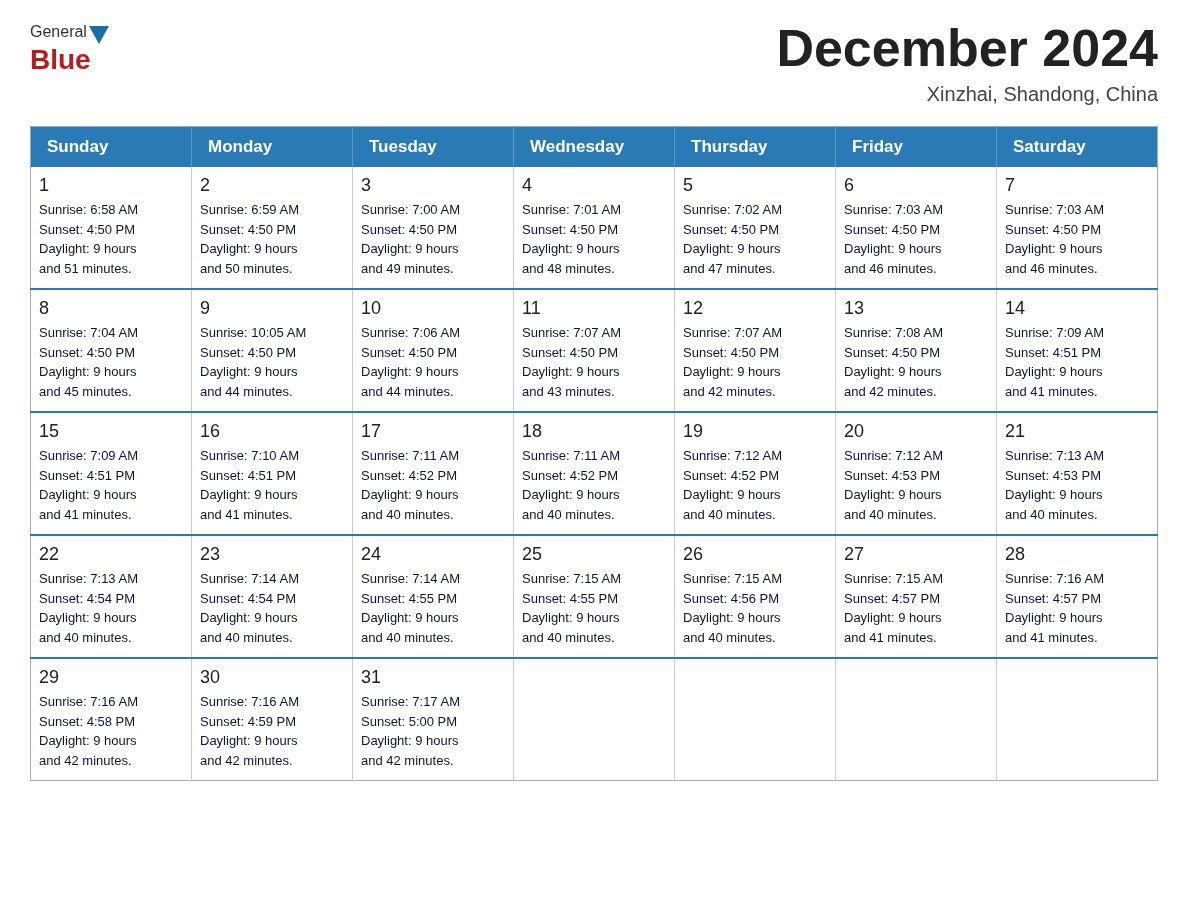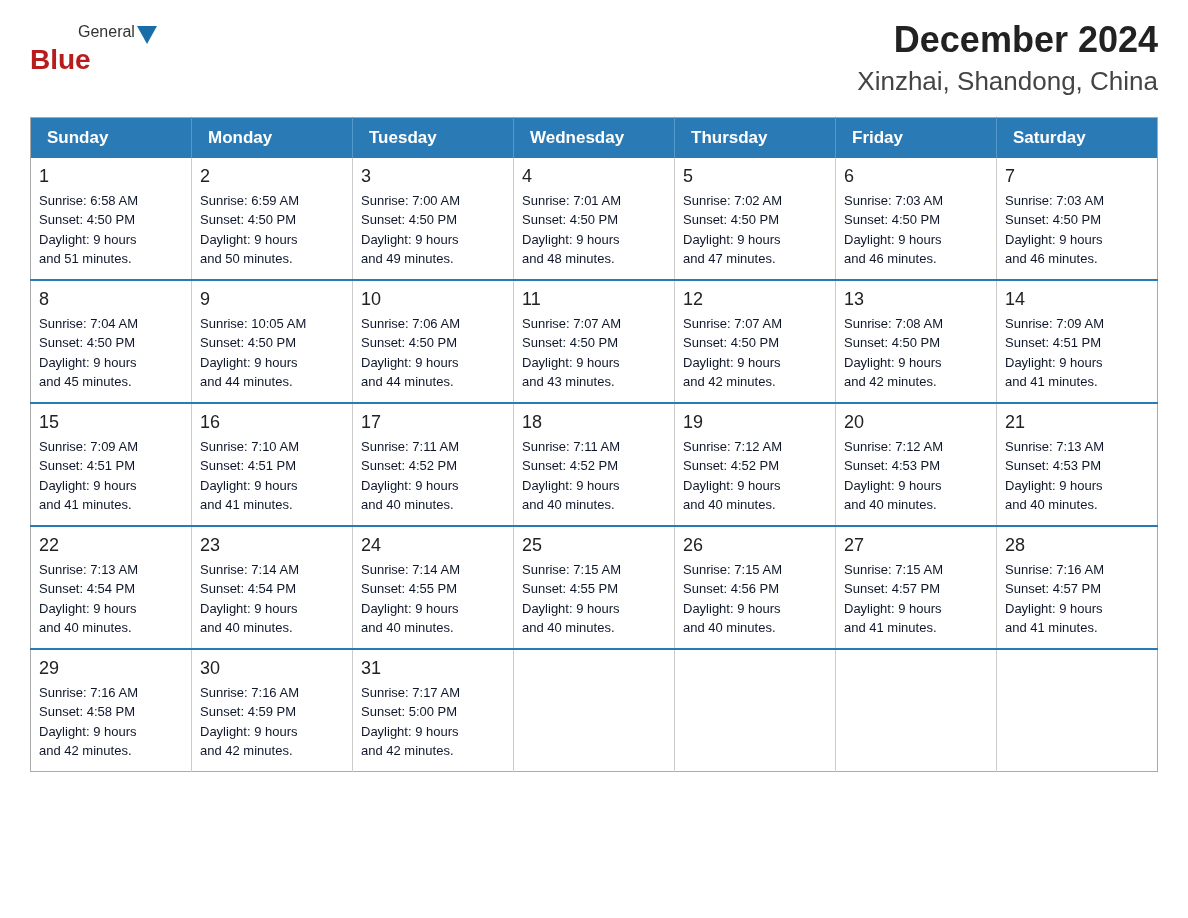--- a/index.html
+++ b/index.html
@@ -16,47 +16,46 @@
       align-items: flex-start;
       margin-bottom: 20px;
     }
     .logo {
       display: flex;
       flex-direction: column;
       align-items: flex-start;
     }
     .logo-general {
       color: #333;
-      margin-left: 48px;
     }
     .logo-arrow {
       width: 0;
       height: 0;
       border-left: 10px solid transparent;
       border-right: 10px solid transparent;
       border-top: 18px solid #1a6ea8;
       margin: 0 2px;
       margin-top: 6px;
     }
     .logo-blue {
       color: #b91c1c;
       font-size: 28px;
       font-weight: bold;
     }
     .title-block {
       text-align: right;
     }
     .title-block h1 {
-      font-size: 36px;
+      font-size: 52px;
       font-weight: bold;
       color: #222;
       line-height: 1.1;
     }
     .title-block h2 {
-      font-size: 26px;
+      font-size: 20px;
       font-weight: normal;
       color: #444;
       margin-top: 6px;
     }
     .calendar {
       width: 100%;
       border-collapse: collapse;
       border: 1px solid #aaa;
     }
     .calendar thead tr th {

